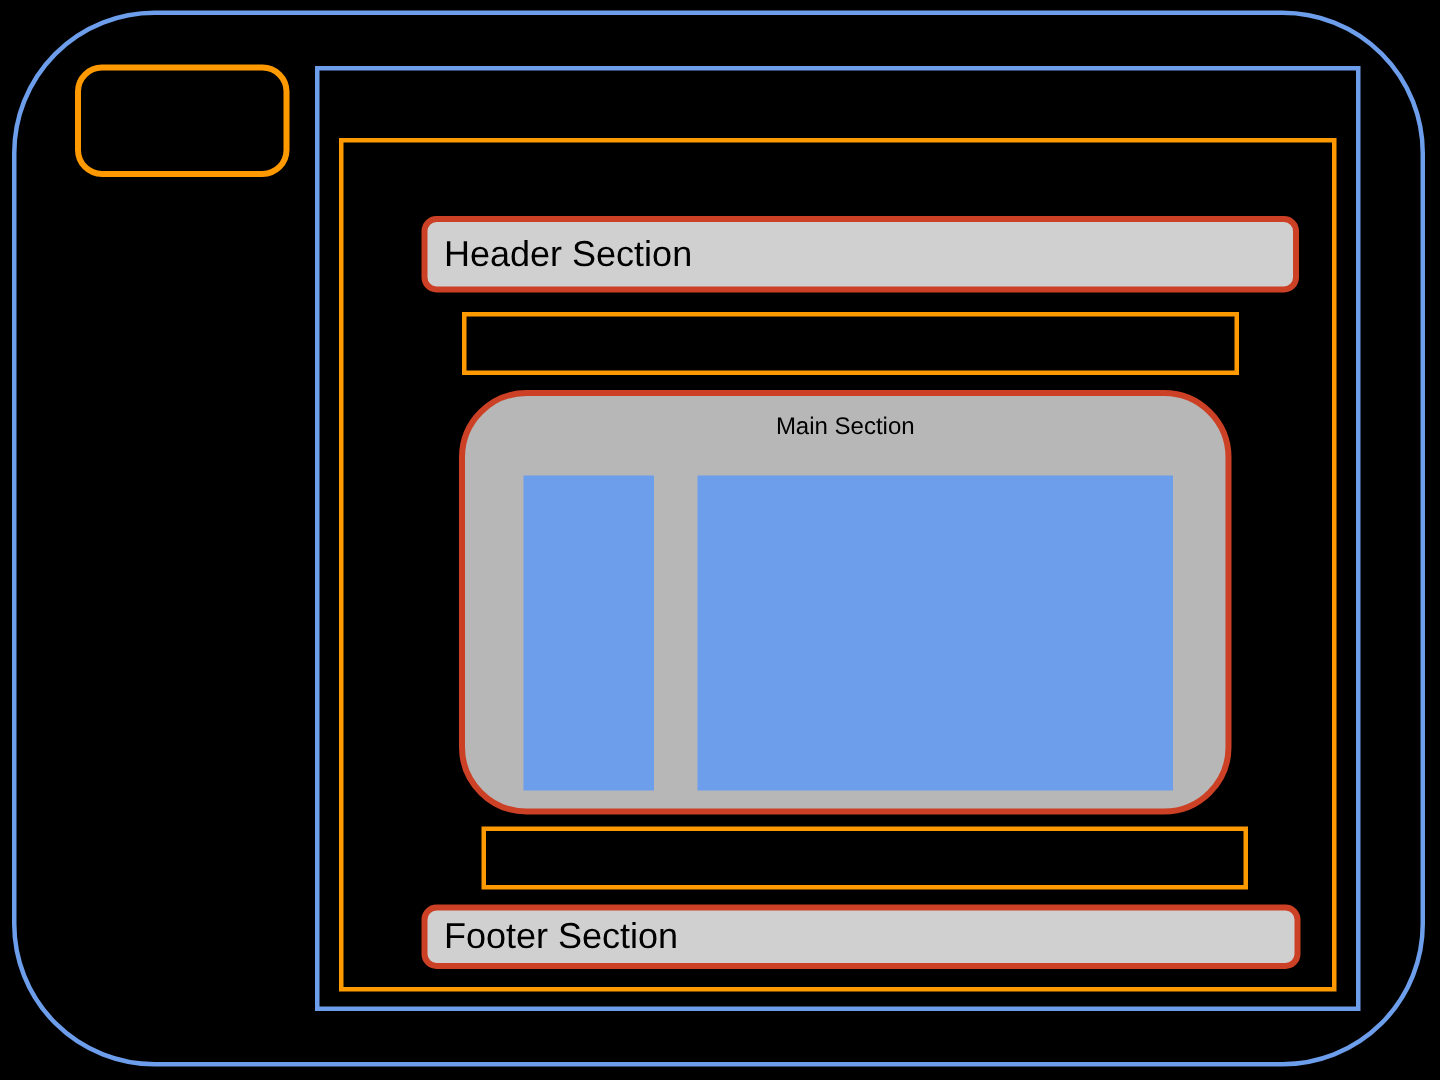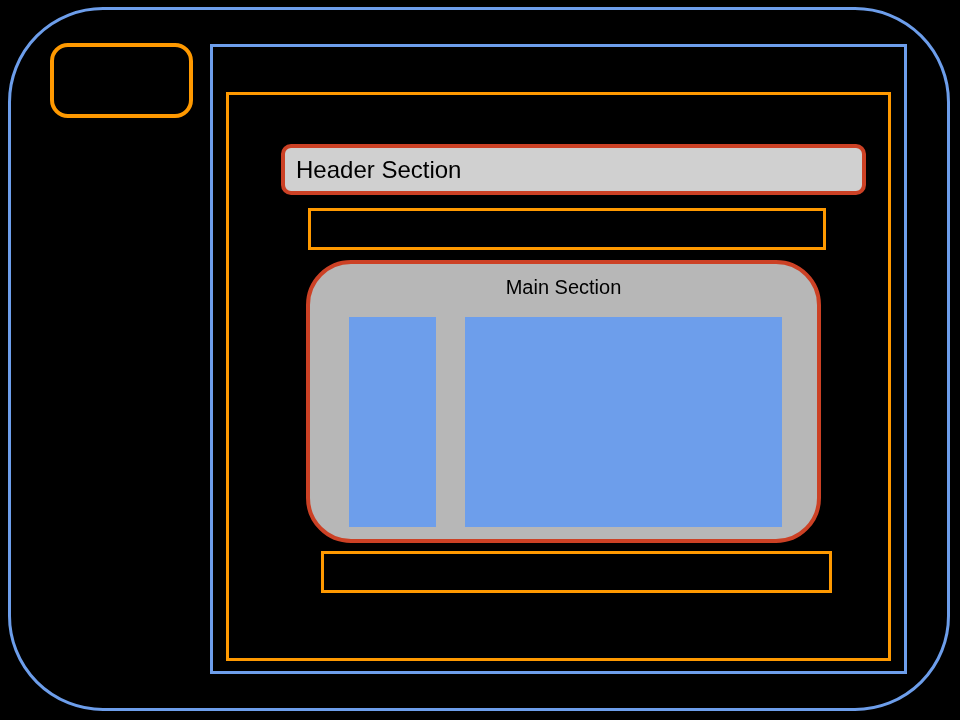--- a/index.html
+++ b/index.html
@@ -70,21 +70,21 @@
     left: 306px; top: 260px; width: 515px; height: 283px;
     background: var(--main-fill, #b7b7b7);
     border: 4px solid var(--section-border, #cc4125);
     border-radius: 45px;
   }
   .main-title {
     position: absolute;
     left: 0; right: 0; top: 12px;
     text-align: center;
     color: #000;
-    font-size: 20px;
+    font-size: 16px;
   }
   .blue-panel { background: var(--panel-fill, #6d9eeb); }
   .sidebar-panel { left: 39px;  top: 53px; width: 87px;  height: 210px; }
   .content-panel { left: 155px; top: 53px; width: 317px; height: 210px; }
 </style>
 </head>
 <body>
 
 <div id="stage">
 
@@ -103,14 +103,17 @@
   <div class="abs orange-bar orange-bar-top"></div>
 
   <div class="abs main-section">
     <div class="main-title">Main Section</div>
     <div class="abs blue-panel sidebar-panel"></div>
     <div class="abs blue-panel content-panel"></div>
   </div>
 
   <div class="abs orange-bar orange-bar-bottom"></div>
 
+  <div class="abs section-bar footer-bar">
+    <span>Footer Section</span>
+  </div>
 
 </div>
 
 </body></html>

